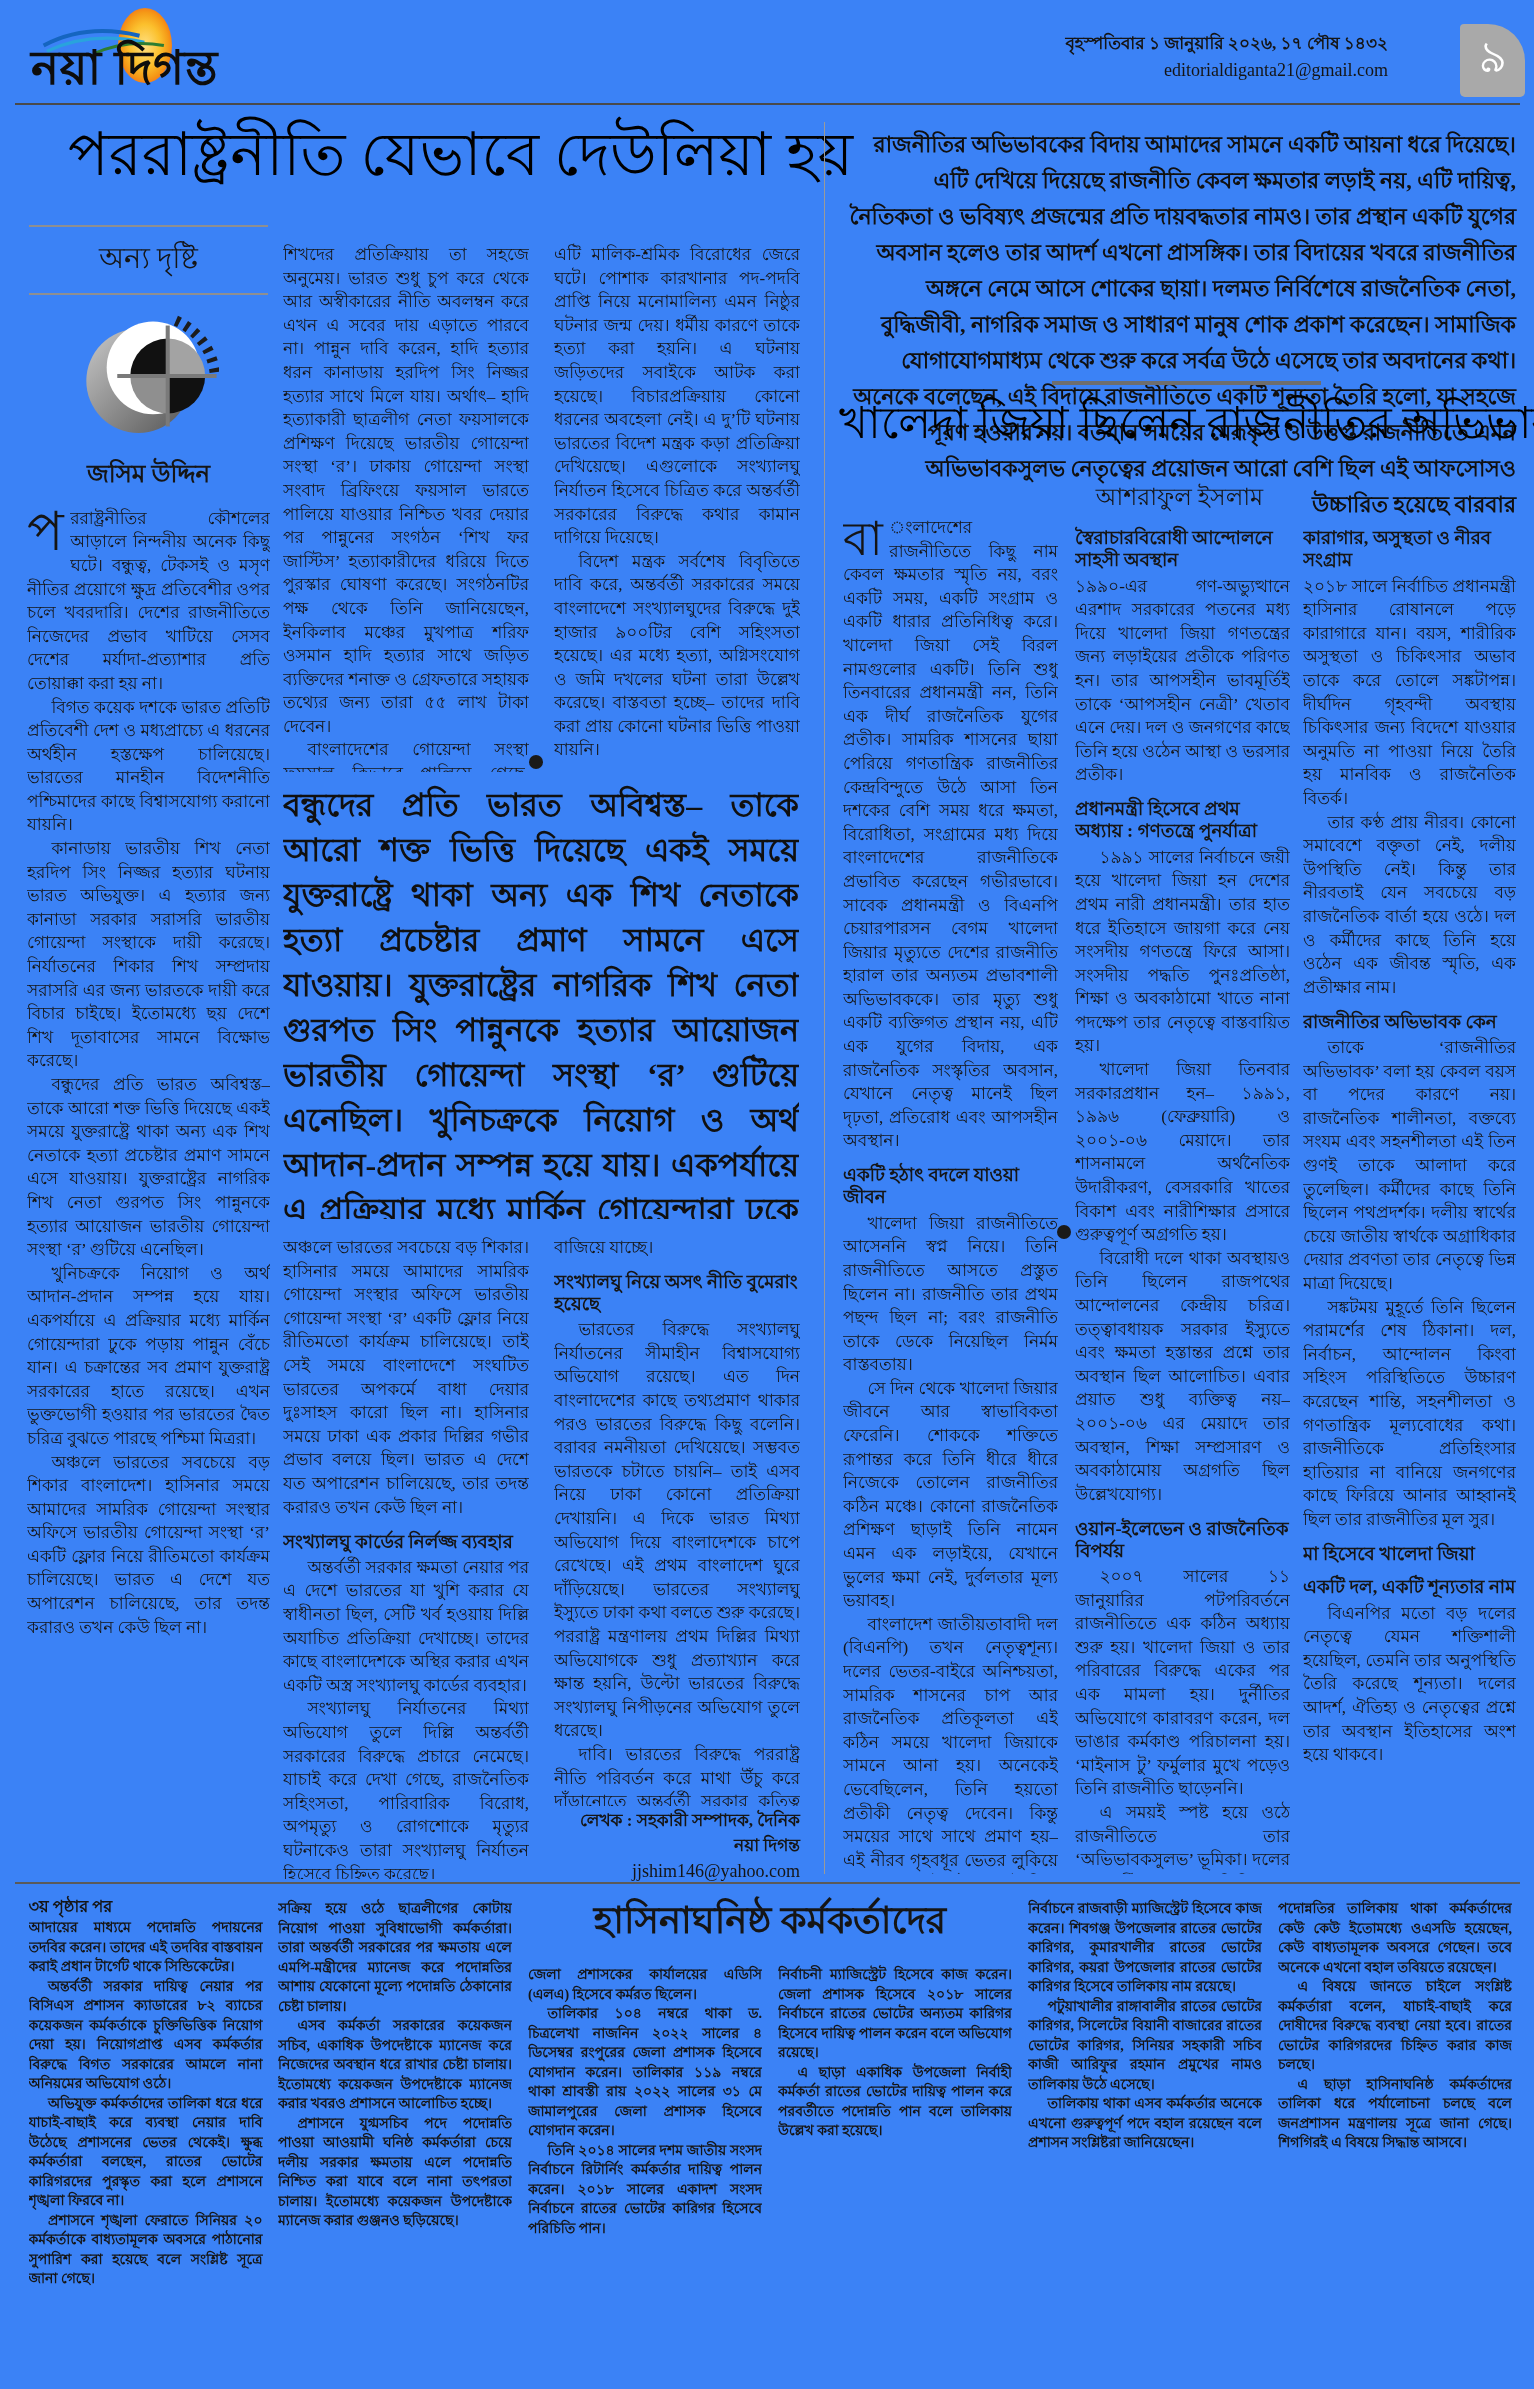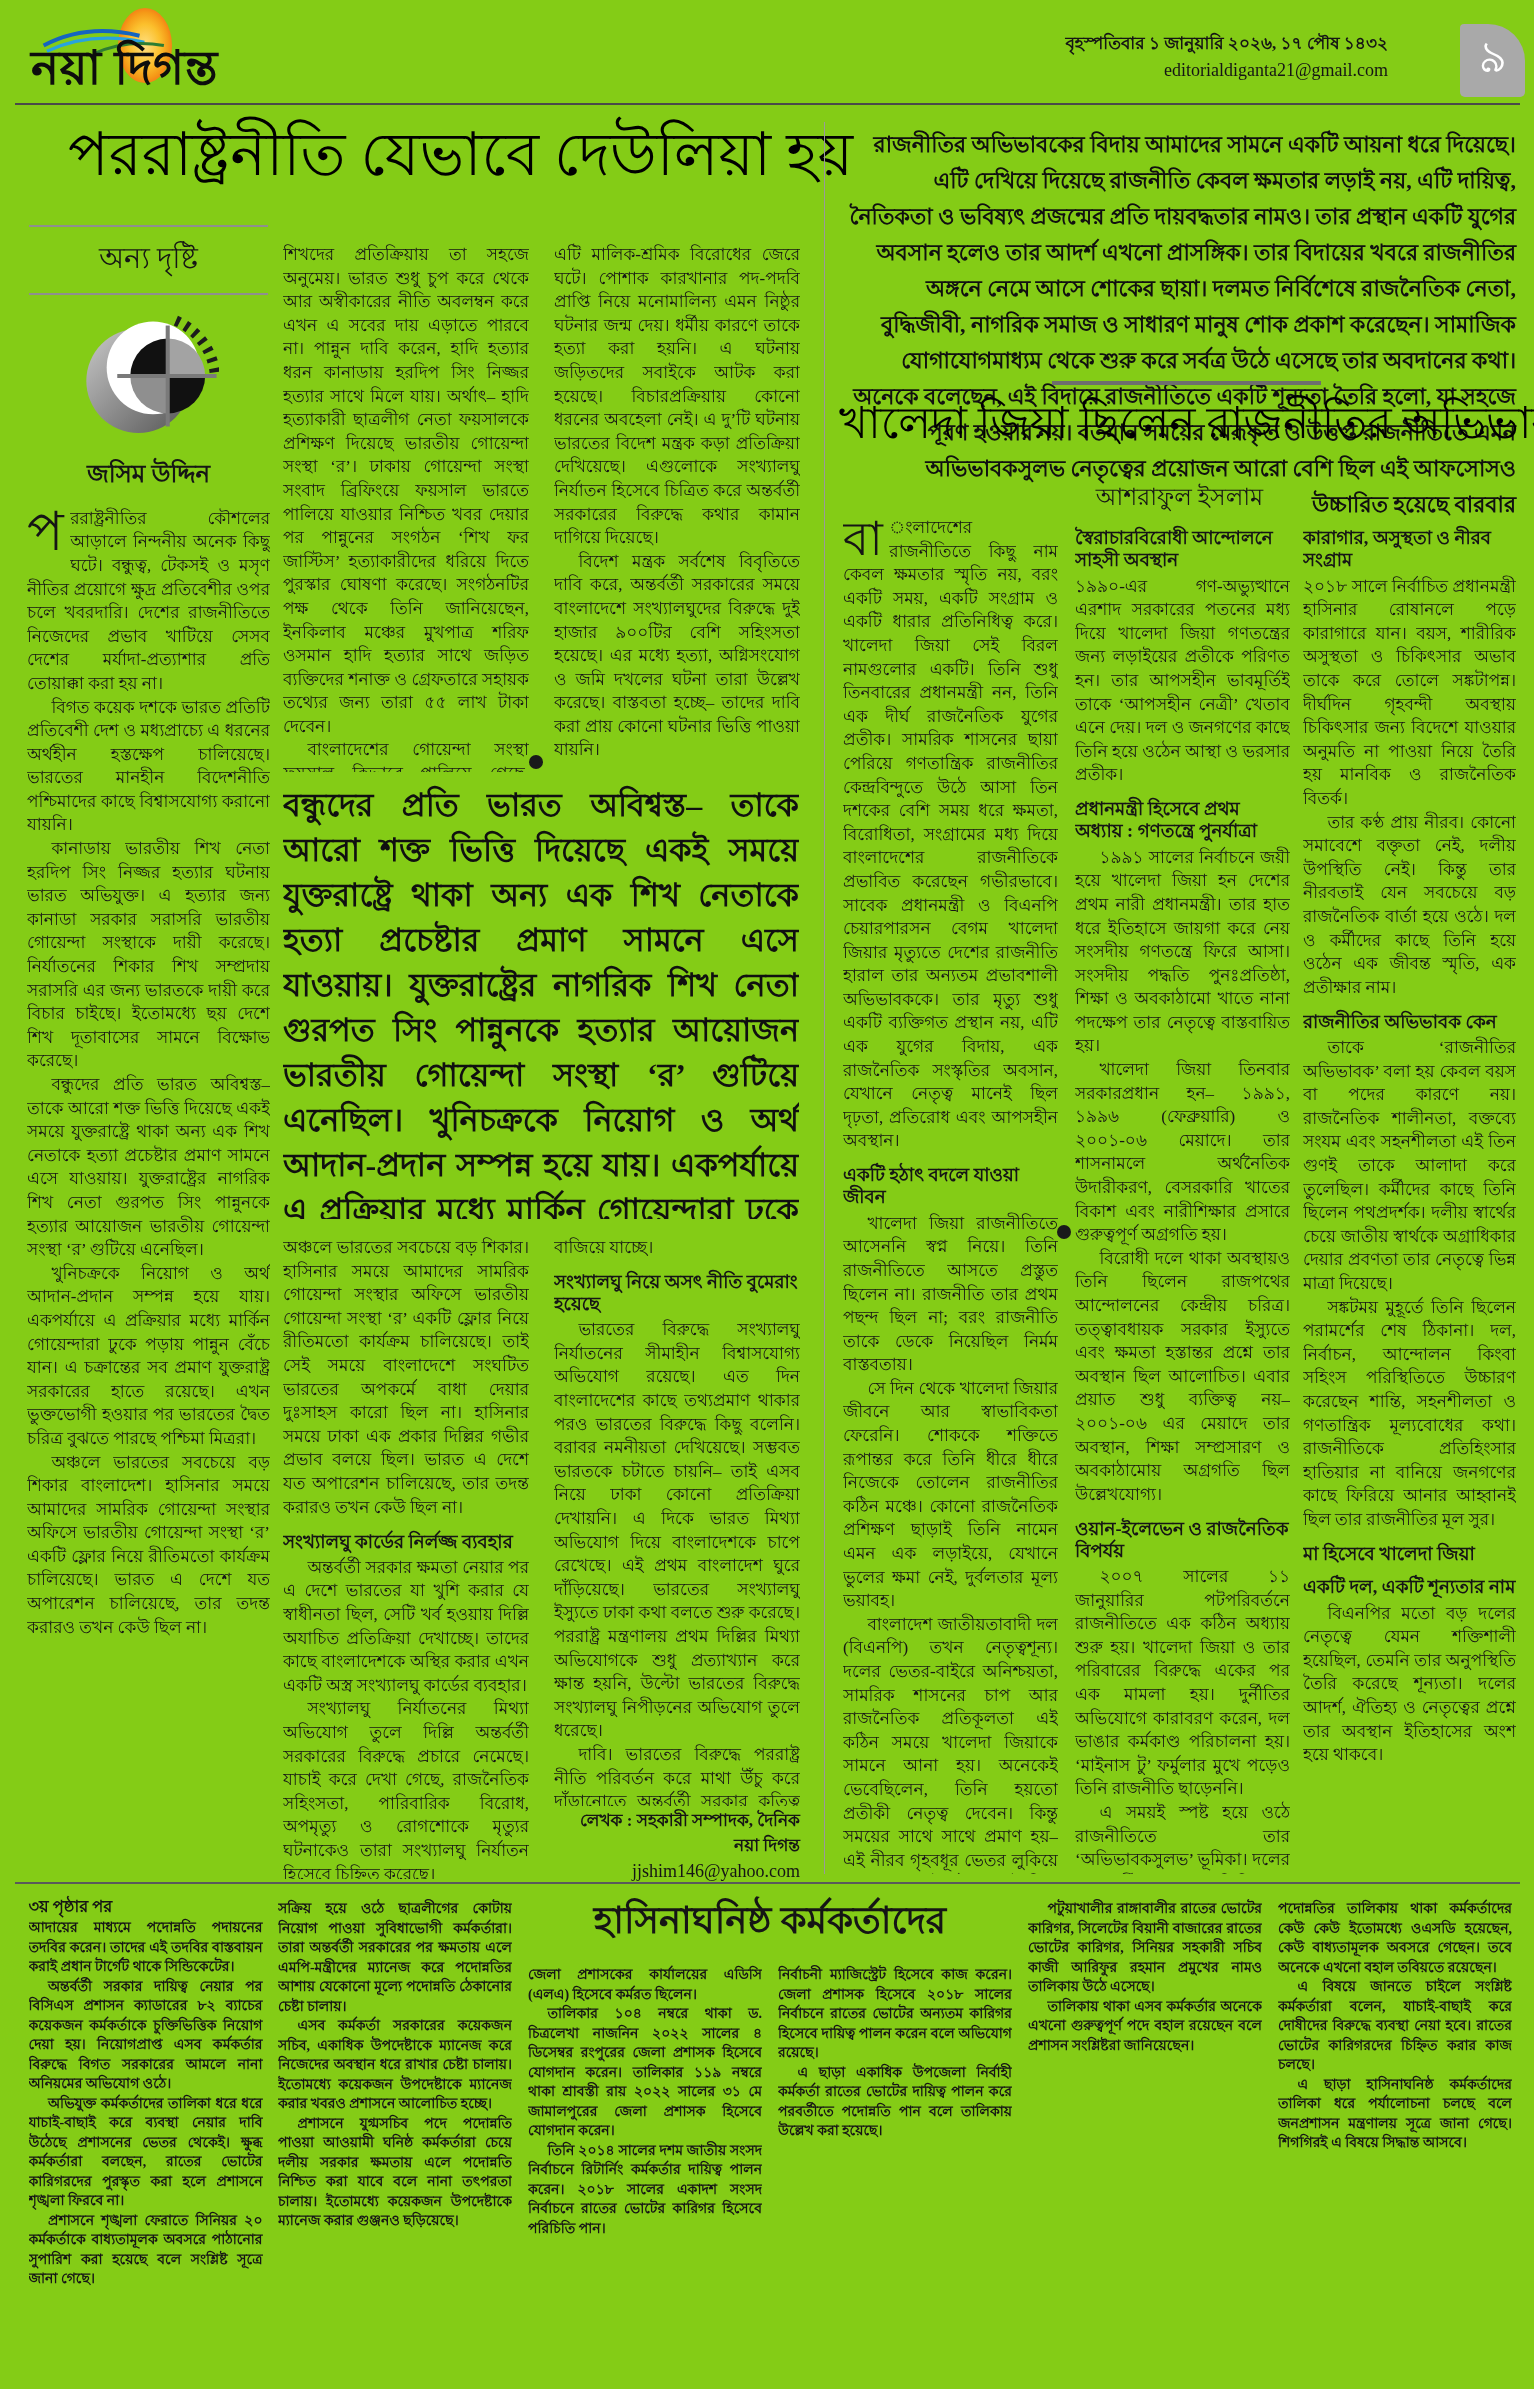--- a/index.html
+++ b/index.html
@@ -1,16 +1,16 @@
 <!DOCTYPE html>
 <html lang="bn" style="font-size:13px"><head>
 <meta charset="utf-8">
 <style>
   html,body{margin:0;padding:0;background:#e8e8e8;}
-  #page{position:relative;width:1535px;height:2389px;background:#84cc16;color:#151515;
+  #page{position:relative;width:1535px;height:2389px;background:#3b82f6;color:#151515;
         font-family:"Liberation Serif","DejaVu Serif",serif;overflow:hidden;margin:0 auto;}
   .abs{position:absolute;}
   
   #masthead{left:24.4px;top:8.1px;width:244px;height:90px;}
   #masthead .wordmark{position:absolute;left:6.5px;top:24.4px;font-size:47px;font-weight:bold;
         letter-spacing:0.8px;color:#0d0d0d;z-index:3;white-space:nowrap;}
   #masthead .sun{position:absolute;left:94px;top:0px;width:54px;height:75px;border-radius:50%;
         background:radial-gradient(ellipse at 50% 50%,#ffe082 0%,#fbc02d 40%,#f59a17 62%,#f57f17 72%,rgba(245,127,23,0) 74%);z-index:1;}
   #masthead svg{position:absolute;left:18px;top:13px;z-index:2;}
   #dateline{right:147px;top:31px;width:488px;text-align:right;line-height:1.5;}
@@ -210,20 +210,21 @@
   <div class="abs bodytext contcol" id="cont-c3">
       <p class="para noindent">জেলা প্রশাসকের কার্যালয়ের এডিসি (এলএ) হিসেবে কর্মরত ছিলেন।</p>
       <p class="para">তালিকার ১০৪ নম্বরে থাকা ড. চিত্রলেখা নাজনিন ২০২২ সালের ৪ ডিসেম্বর রংপুরের জেলা প্রশাসক হিসেবে যোগদান করেন। তালিকার ১১৯ নম্বরে থাকা শ্রাবস্তী রায় ২০২২ সালের ৩১ মে জামালপুরের জেলা প্রশাসক হিসেবে যোগদান করেন।</p>
       <p class="para">তিনি ২০১৪ সালের দশম জাতীয় সংসদ নির্বাচনে রিটার্নিং কর্মকর্তার দায়িত্ব পালন করেন। ২০১৮ সালের একাদশ সংসদ নির্বাচনে রাতের ভোটের কারিগর হিসেবে পরিচিতি পান।</p>
     </div>
   <div class="abs bodytext contcol" id="cont-c4">
       <p class="para noindent">নির্বাচনী ম্যাজিস্ট্রেট হিসেবে কাজ করেন। জেলা প্রশাসক হিসেবে ২০১৮ সালের নির্বাচনে রাতের ভোটের অন্যতম কারিগর হিসেবে দায়িত্ব পালন করেন বলে অভিযোগ রয়েছে।</p>
       <p class="para">এ ছাড়া একাধিক উপজেলা নির্বাহী কর্মকর্তা রাতের ভোটের দায়িত্ব পালন করে পরবর্তীতে পদোন্নতি পান বলে তালিকায় উল্লেখ করা হয়েছে।</p>
     </div>
   <div class="abs bodytext contcol" id="cont-c5">
+      <p class="para noindent">নির্বাচনে রাজবাড়ী ম্যাজিস্ট্রেট হিসেবে কাজ করেন। শিবগঞ্জ উপজেলার রাতের ভোটের কারিগর, কুমারখালীর রাতের ভোটের কারিগর, কয়রা উপজেলার রাতের ভোটের কারিগর হিসেবে তালিকায় নাম রয়েছে।</p>
       <p class="para">পটুয়াখালীর রাঙ্গাবালীর রাতের ভোটের কারিগর, সিলেটের বিয়ানী বাজারের রাতের ভোটের কারিগর, সিনিয়র সহকারী সচিব কাজী আরিফুর রহমান প্রমুখের নামও তালিকায় উঠে এসেছে।</p>
       <p class="para">তালিকায় থাকা এসব কর্মকর্তার অনেকে এখনো গুরুত্বপূর্ণ পদে বহাল রয়েছেন বলে প্রশাসন সংশ্লিষ্টরা জানিয়েছেন।</p>
     </div>
   <div class="abs bodytext contcol" id="cont-c6">
       <p class="para noindent">পদোন্নতির তালিকায় থাকা কর্মকর্তাদের কেউ কেউ ইতোমধ্যে ওএসডি হয়েছেন, কেউ বাধ্যতামূলক অবসরে গেছেন। তবে অনেকে এখনো বহাল তবিয়তে রয়েছেন।</p>
       <p class="para">এ বিষয়ে জানতে চাইলে সংশ্লিষ্ট কর্মকর্তারা বলেন, যাচাই-বাছাই করে দোষীদের বিরুদ্ধে ব্যবস্থা নেয়া হবে। রাতের ভোটের কারিগরদের চিহ্নিত করার কাজ চলছে।</p>
       <p class="para">এ ছাড়া হাসিনাঘনিষ্ঠ কর্মকর্তাদের তালিকা ধরে পর্যালোচনা চলছে বলে জনপ্রশাসন মন্ত্রণালয় সূত্রে জানা গেছে। শিগগিরই এ বিষয়ে সিদ্ধান্ত আসবে।</p>
     </div>
 
 </div>

